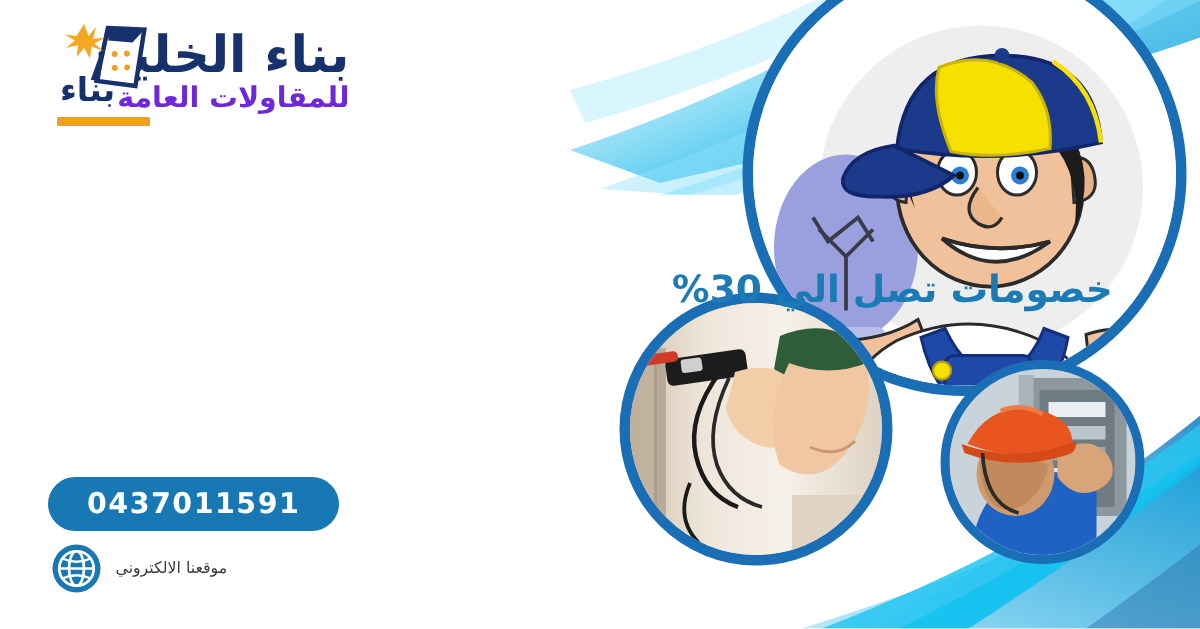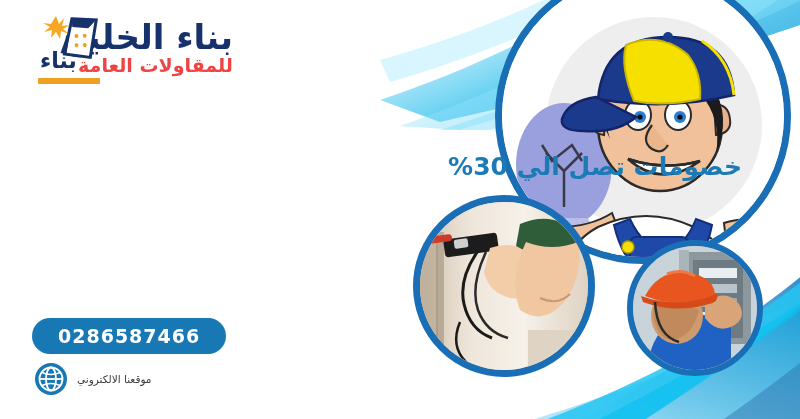--- a/index.html
+++ b/index.html
@@ -23,21 +23,21 @@
   
   #logo { position:absolute; left:40px; top:18px; width:255px; height:78px; }
   .logo-txt-main {
     position:absolute; right:62px; top:2px;
     font-size:34px; font-weight:bold; color:#16316b;
     letter-spacing:-1px; line-height:1; white-space:nowrap;
     font-family:"DejaVu Sans", sans-serif;
   }
   .logo-txt-sub {
     position:absolute; right:62px; top:38px;
-    font-size:19px; font-weight:bold; color:#ef4444;
+    font-size:19px; font-weight:bold; color:#6d28d9;
     line-height:1; white-space:nowrap;
     font-family:"DejaVu Sans", sans-serif;
   }
   .logo-word-bena {
     position:absolute; left:0px; top:32px;
     font-size:22px; font-weight:bold; color:#16316b;
     line-height:1; white-space:nowrap;
   }
   .logo-bar {
     position:absolute; left:-2px; top:60px; width:62px; height:6px;
@@ -45,21 +45,21 @@
   }
 
   
   #headline {
     position:absolute; right:44px; top:108px; width:340px;
     text-align:center; color:#1a1a1a;
     font-size:25px; font-weight:500; line-height:1.2;
     direction:rtl;
   }
   #discount {
-    position:absolute; right:30px; top:152px; width:350px;
+    position:absolute; right:30px; top:178px; width:350px;
     text-align:center; color:#1c7bb5;
     font-size:25px; font-weight:bold; line-height:1.2;
     direction:rtl;
   }
   #desc {
     position:absolute; right:52px; top:243px; width:278px;
     text-align:center; color:#3a3a3a;
     font-size:11.5px; line-height:1.75; direction:rtl;
   }
 
@@ -283,21 +283,21 @@
         <path d="M26,12 L22,42 L28,42 Z" fill="#16316b"></path>
       </g>
       <g fill="#f5a623">
         <path d="M14,2 L17,10 L22,4 L20,12 L28,11 L21,15 L27,20 L19,17 L18,25 L14,18 L9,24 L10,16 L2,18 L8,13 L1,9 L9,10 Z"></path>
       </g>
     </svg>
   </div>
 
   <div id="discount">خصومات تصل الي 30%</div>
 
-  <div id="phone-badge">0286587466</div>
+  <div id="phone-badge">0437011591</div>
 
   <div id="web-row">
     <svg id="globe-icon" viewBox="0 0 34 34">
       <circle cx="17" cy="17" r="16" fill="#1878b4"></circle>
       <circle cx="17" cy="17" r="11.5" fill="none" stroke="#ffffff" stroke-width="1.8"></circle>
       <ellipse cx="17" cy="17" rx="5" ry="11.5" fill="none" stroke="#ffffff" stroke-width="1.8"></ellipse>
       <line x1="5.5" y1="17" x2="28.5" y2="17" stroke="#ffffff" stroke-width="1.8"></line>
       <path d="M8,10.5 q9,4 18,0 M8,23.5 q9,-4 18,0" fill="none" stroke="#ffffff" stroke-width="1.6"></path>
     </svg>
     <div class="web-texts">

